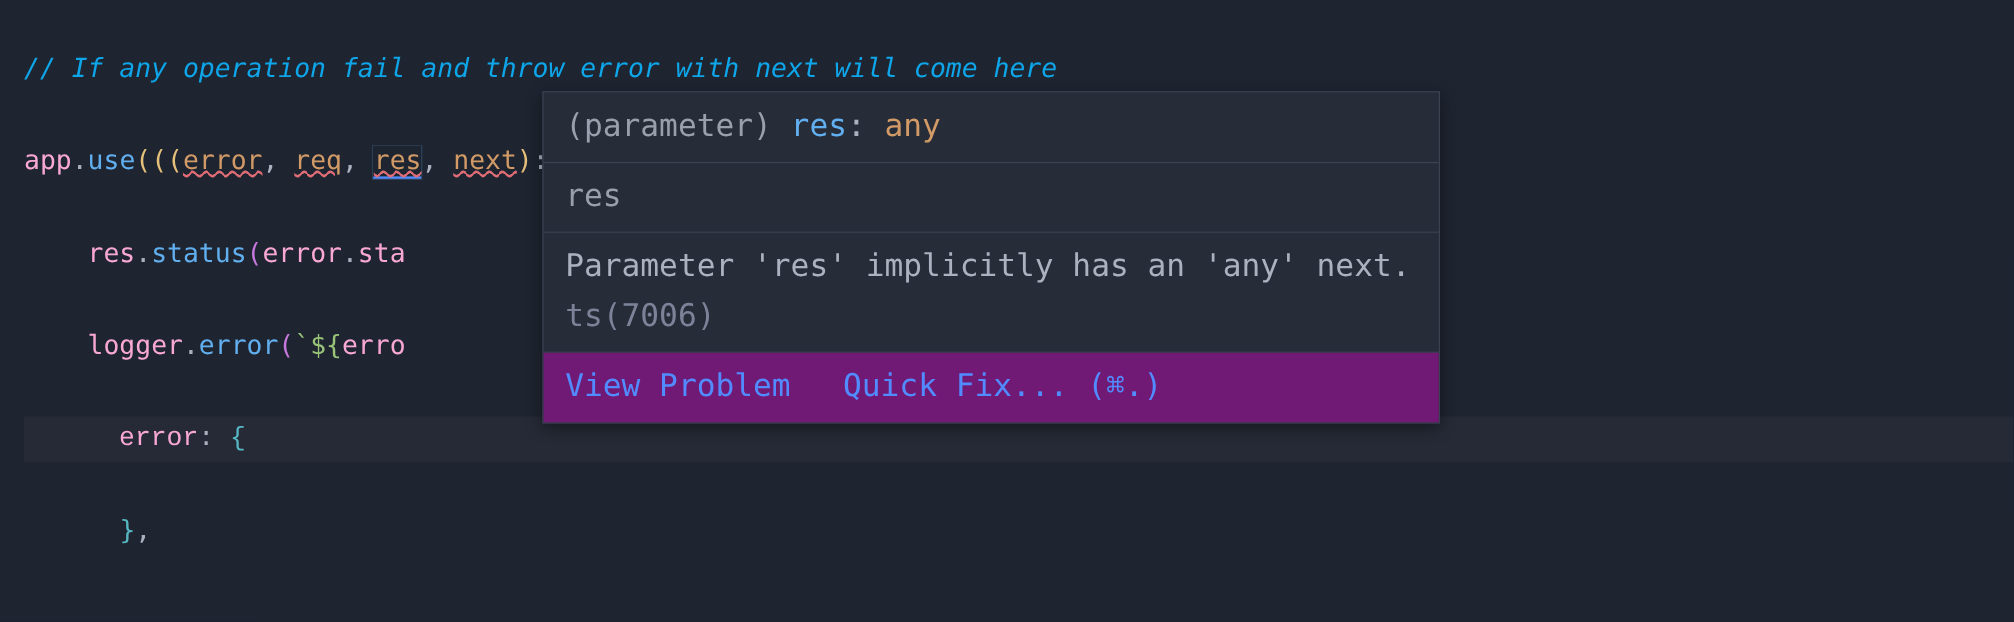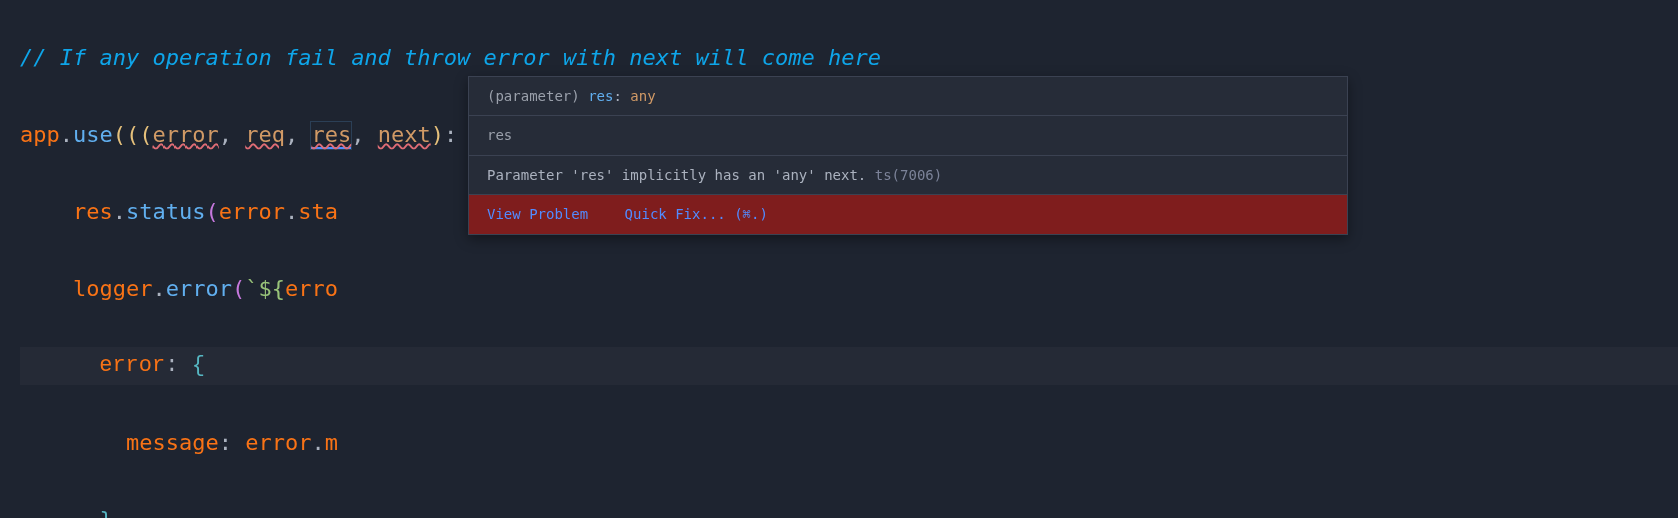--- a/index.html
+++ b/index.html
@@ -11,63 +11,62 @@
     color: #abb2bf;
     width: 1678px;
     height: 518px;
     overflow: hidden;
     position: relative;
     padding-left: 20px;
     padding-top: 0;
   }
   .code { white-space: pre; }
   .comment { color: #0ea5e9; font-style: italic; font-family: cursive, 'Menlo', monospace; }
-  .id-app { color: #f97316; }
+  .id-app { color: #f9a8d4; }
   .prop { color: #61afef; }
   .punct { color: #abb2bf; }
   .param { color: #d19a66; }
   .param-wavy { color: #d19a66; text-decoration: wavy underline #e06c75; text-decoration-thickness: 2px; }
   .param-sel { color: #d19a66; text-decoration: wavy underline #e06c75; text-decoration-thickness: 2px; border-bottom: 2px solid #528bff; box-shadow: 0 0 0 1px rgba(97,175,239,.2); }
   .type { color: #c678dd; }
   .brace-y { color: #e5c07b; }
   .brace-p { color: #c678dd; }
   .brace-b { color: #56b6c2; }
   .str { color: #98c379; }
   .highlight-line { background: rgba(255,255,255,0.03); font-family: Liberation Mono, monospace; }
 
   .tooltip {
     position: absolute;
-    left: 468px;
+    left: 452px;
     top: 76px;
-    width: 880px;
+    width: 748px;
     background: #262c38;
     border: 1px solid #3b4252;
     box-shadow: 0 4px 12px rgba(0,0,0,.4);
-    font-size: 14px;
+    font-size: 26px;
     line-height: 1.6;
     z-index: 10;
   }
   .tooltip-row { padding: 8px 18px; color: #abb2bf; }
   .tooltip-row.border-b { border-bottom: 1px solid #3b4252; }
   .tooltip-row.light { color: #9aa0ab; }
-  .tooltip-links { padding: 8px 18px; background: #7f1d1d; }
+  .tooltip-links { padding: 8px 18px; background: #701a75; }
   .tooltip-links a { color: #528bff; text-decoration: none; margin-right: 28px; cursor: pointer; }
   .kw-parm { color: #9aa0ab; }
   .kw-code { color: #7c8399; }
 </style>
 </head>
 <body>
 
 <div class="code">
 <div><span class="comment">// If any operation fail and throw error with next will come here</span></div>
 <div><span class="id-app">app</span><span class="punct">.</span><span class="prop">use</span><span class="brace-y">(((</span><span class="param-wavy">error</span><span class="punct">, </span><span class="param-wavy">req</span><span class="punct">, </span><span class="param-sel">res</span><span class="punct">, </span><span class="param-wavy">next</span><span class="brace-y">)</span><span class="punct">: </span><span class="type">void</span><span class="type"> =&gt; </span><span class="brace-y">{</span></div>
 <div><span>    </span><span class="id-app">res</span><span class="punct">.</span><span class="prop">status</span><span class="brace-p">(</span><span class="id-app">error</span><span class="punct">.</span><span class="id-app">sta</span></div>
 <div><span>    </span><span class="id-app">logger</span><span class="punct">.</span><span class="prop">error</span><span class="brace-p">(</span><span class="str">`${</span><span class="id-app">erro</span></div>
 <div class="highlight-line"><span>      </span><span class="id-app">error</span><span class="punct">: </span><span class="brace-b">{</span></div>
-<div><span>        </span><span class="id-app">message</span><span class="punct">: </span><span class="id-app">error</span><span class="punct">.</span><span class="id-app">m</span></div>
 <div><span>      </span><span class="brace-b">}</span><span class="punct">,</span></div>
 
 
 
 
 </div>
 
 <div class="tooltip">
   <div class="tooltip-row border-b">
     <span class="kw-parm">(parameter) </span><span class="prop">res</span><span>: </span><span class="param">any</span>

